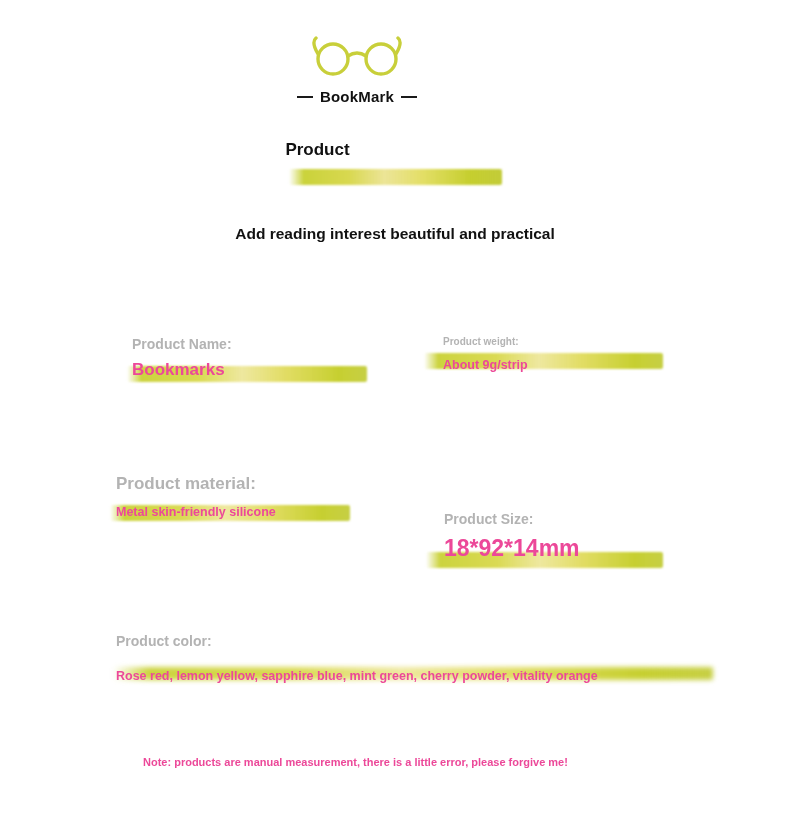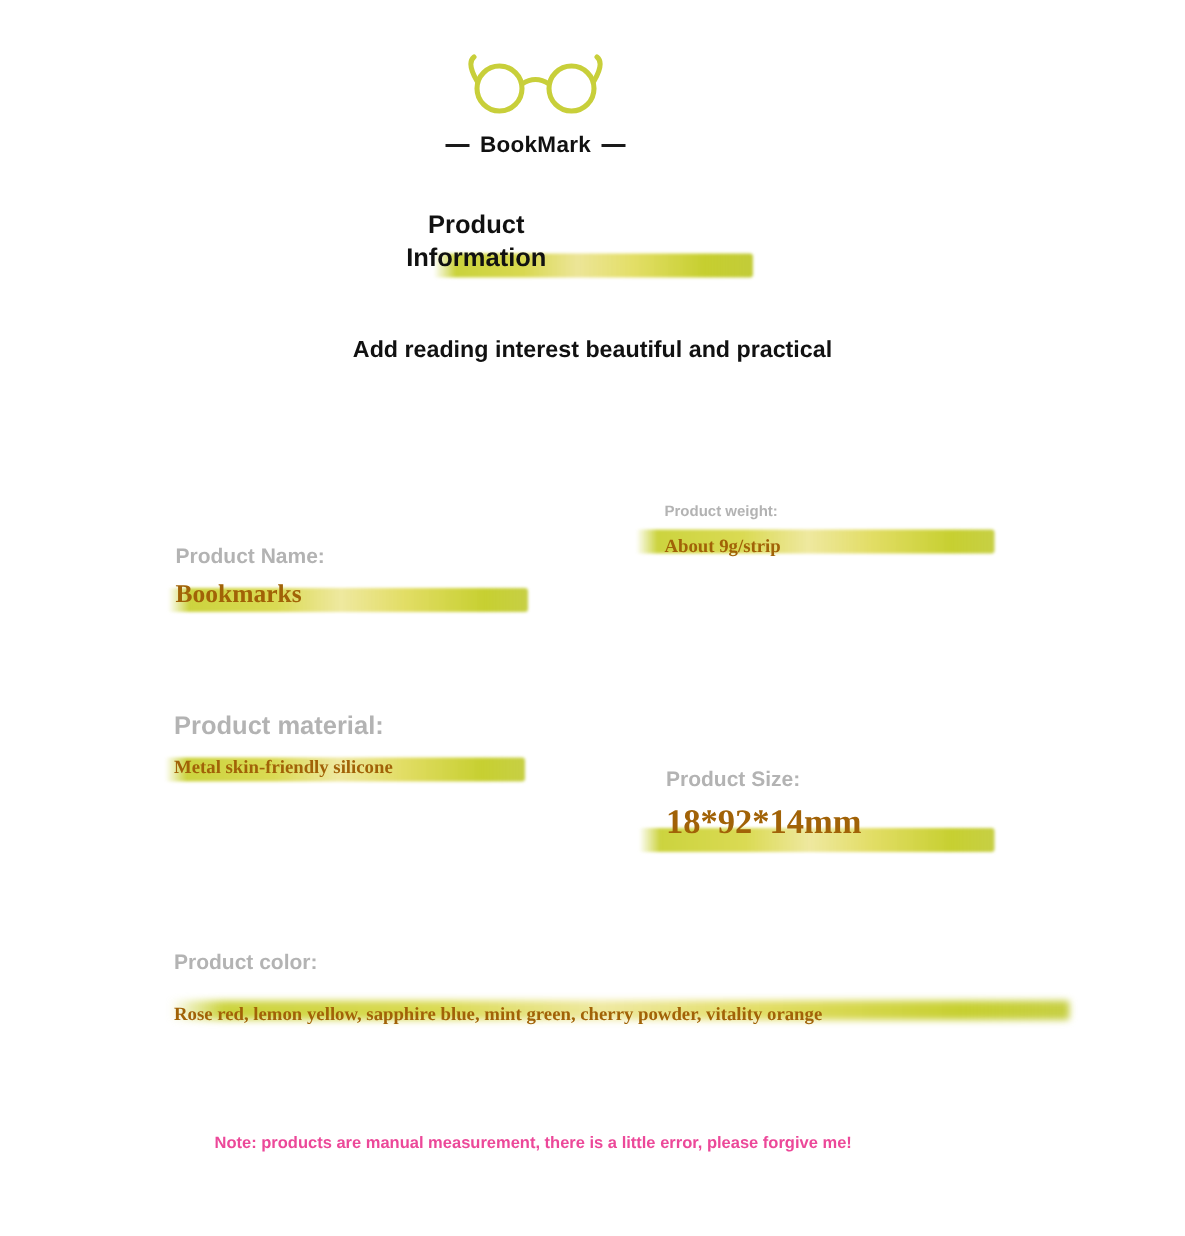--- a/index.html
+++ b/index.html
@@ -105,42 +105,41 @@
     white-space: nowrap;
   }
   .spec-value-wrap {
     position: relative;
     margin-top: 8px;
   }
   .spec-value {
     position: relative;
     z-index: 2;
     font-weight: bold;
-    color: #a16207;
+    color: #ec4899;
     white-space: nowrap;
     display: inline-block;
-    font-family: Liberation Serif, serif;
   }
   .hl {
     position: absolute;
     z-index: 1;
     border-radius: 2px;
     background: linear-gradient(90deg,
         rgba(201,209,52,0) 0%,
         rgba(201,209,52,.95) 6%,
         rgba(216,216,74,.95) 30%,
         rgba(236,229,146,.88) 48%,
         rgba(224,219,92,.95) 66%,
         rgba(197,206,42,.97) 88%,
         rgba(189,199,36,.85) 100%);
     filter: blur(1.1px);
   }
 
   
-  #spec-name       { left: 117px; top: 336px; margin-top: 26px; }
+  #spec-name       { left: 132px; top: 336px; }
   #spec-name .spec-label  { font-size: 14px; }
   #spec-name .spec-value  { font-size: 17px; }
   #spec-name .hl   { left: -5px; top: 6px; width: 240px; height: 16px; }
 
   #spec-weight     { left: 443px; top: 336px; }
   #spec-weight .spec-label { font-size: 10px; }
   #spec-weight .spec-value { font-size: 12.5px; }
   #spec-weight .hl { left: -19px; top: -2px; width: 239px; height: 16px; }
 
   
@@ -186,21 +185,20 @@
   </svg>
   <div class="brand-row">
     <span class="brand-rule"></span>
     <span class="brand-text">BookMark</span>
     <span class="brand-rule"></span>
   </div>
 </div>
 
 <div class="title-block">
   <div class="title-line">Product</div>
-  <div class="title-line">Information</div>
   <span class="title-highlight"></span>
 </div>
 
 <div class="subtitle">Add reading interest beautiful and practical</div>
 
 <div class="spec" id="spec-name">
   <div class="spec-label">Product Name:</div>
   <div class="spec-value-wrap">
     <span class="hl"></span>
     <span class="spec-value">Bookmarks</span>

